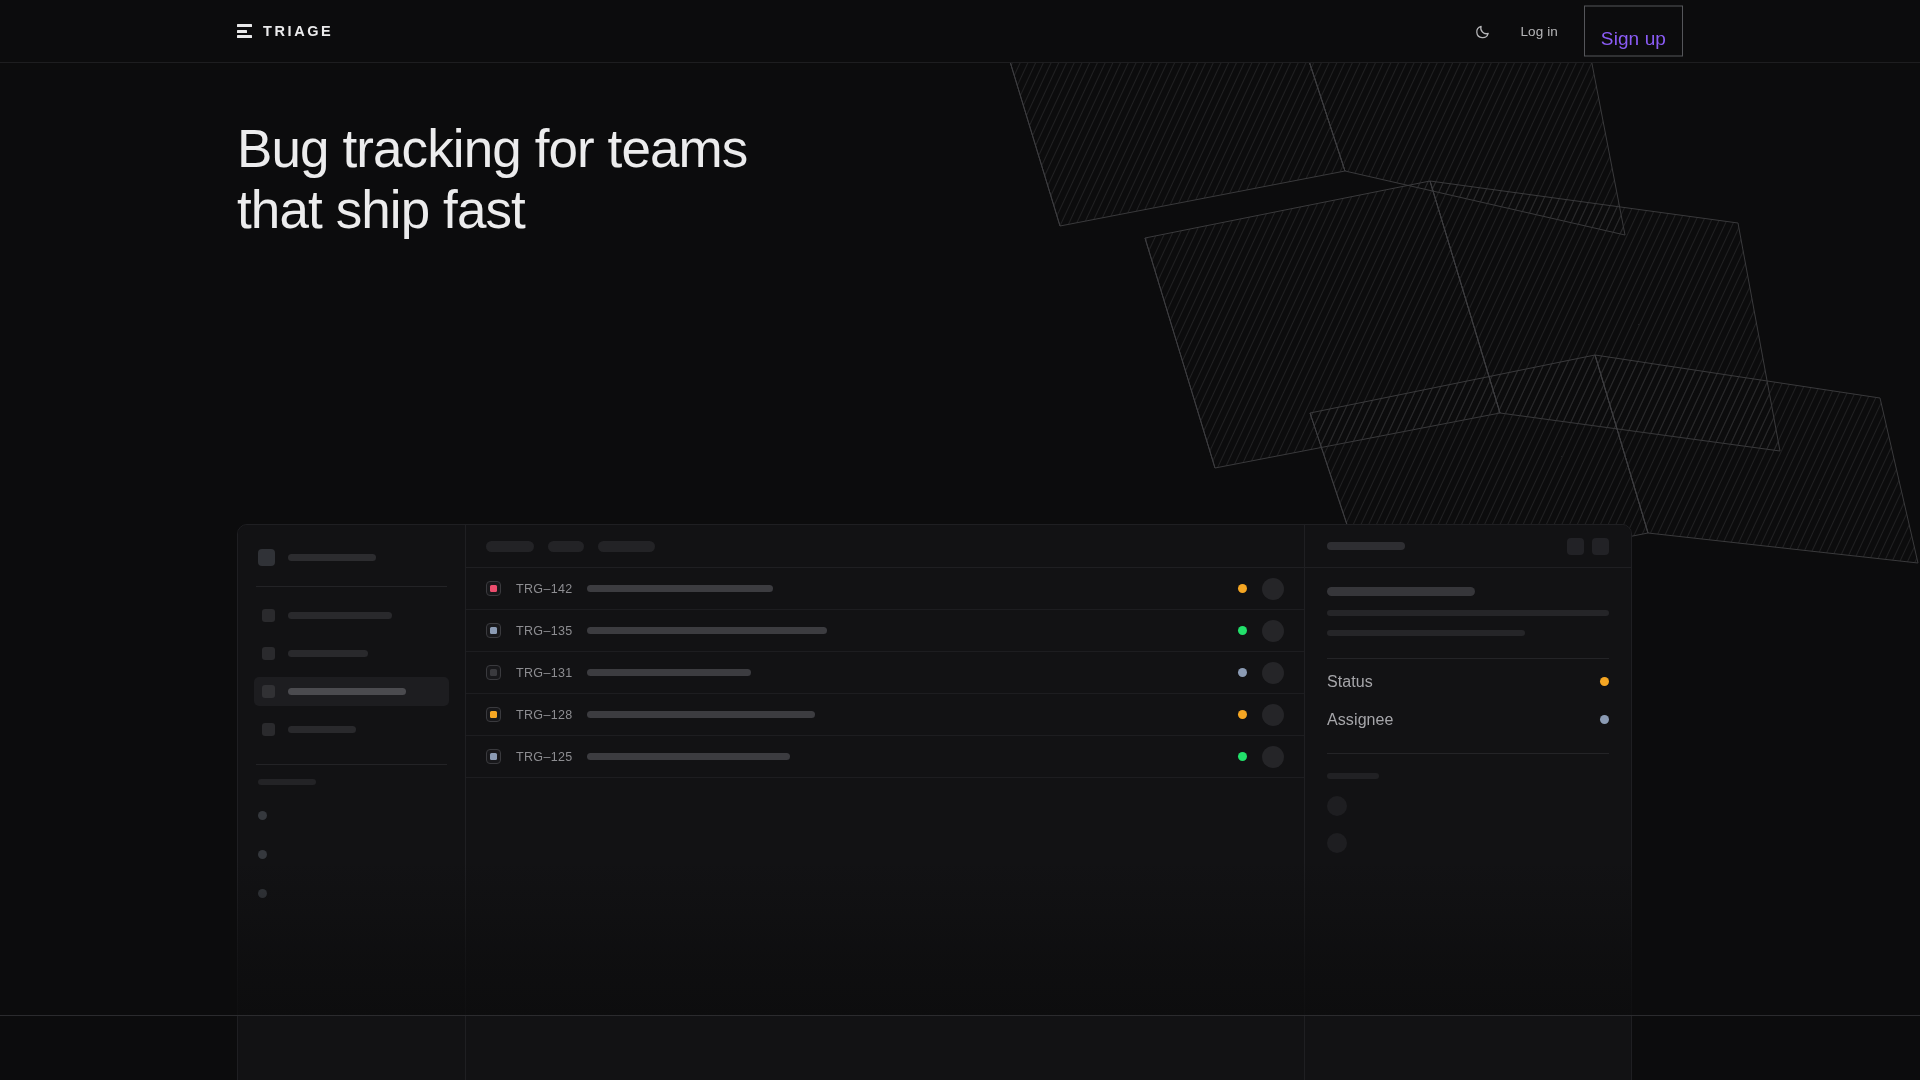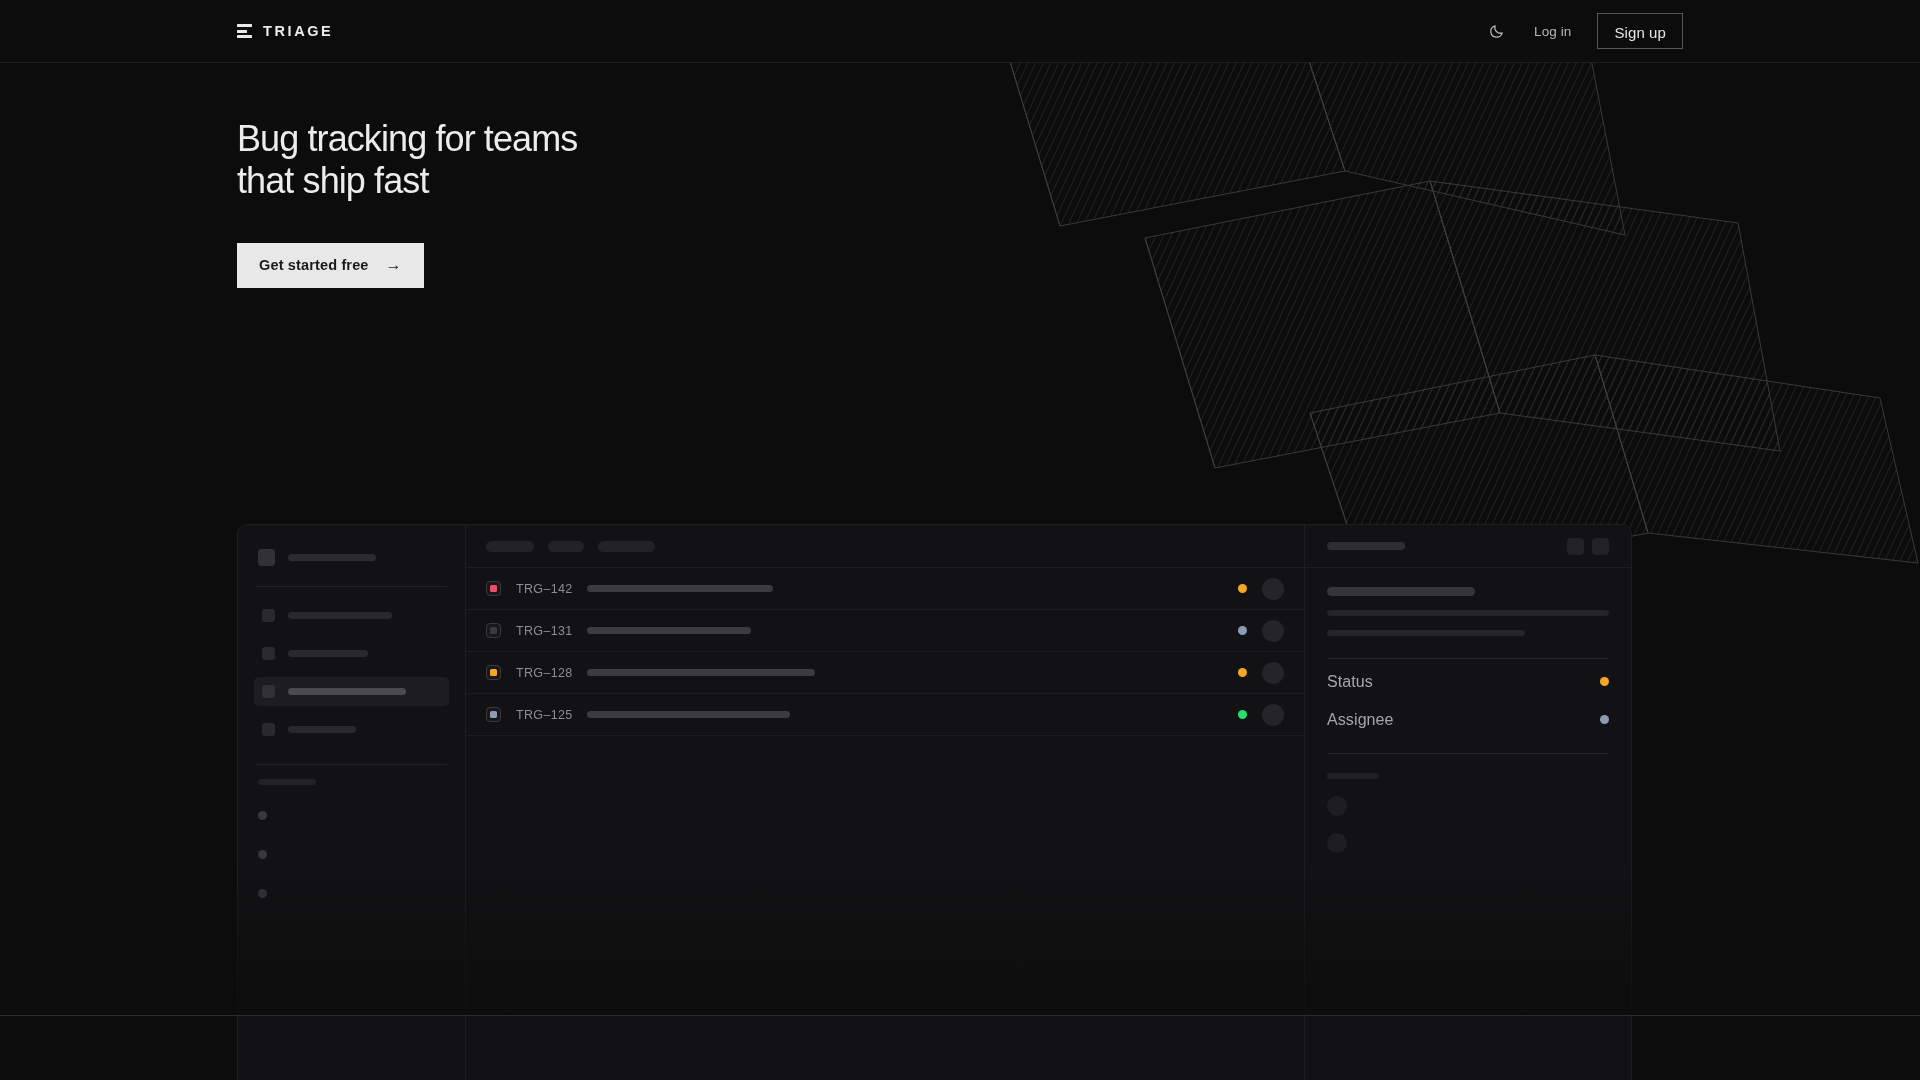--- a/index.html
+++ b/index.html
@@ -36,36 +36,36 @@
   }
   .moon-btn {
     width: 22px; height: 22px; display: flex; align-items: center; justify-content: center;
     cursor: pointer;
   }
   .moon-btn svg { display: block; }
   .login-link {
     font-size: 13.5px; color: #b6b6b8; cursor: pointer; letter-spacing: 0.1px;
   }
   .signup-btn {
-    font-size: 15px; color: #e5e5e5; border: 1px solid #55565a;
-    padding: 11px 16px 8px; background: transparent; cursor: pointer;
+    font-size: 19px; color: #8b5cf6; border: 1px solid #55565a;
+    padding: 22px 16px 8px; background: transparent; cursor: pointer;
     letter-spacing: 0.1px; line-height: 1;
   }
 
   
   .decor {
     position: absolute; left: 0; top: 63px; width: 1920px; height: 510px;
     overflow: hidden; pointer-events: none; z-index: 1;
   }
   .decor svg { position: absolute; left: 0; top: 0; }
 
   
   .hero { position: absolute; left: 237px; top: 118px; z-index: 10; }
   .hero h1 {
-    font-size: 36px; line-height: 1.16; font-weight: normal;
+    font-size: 53px; line-height: 1.16; font-weight: normal;
     color: #ececed; letter-spacing: -0.9px; max-width: 640px;
   }
   .hero p {
     margin-top: 29px; font-size: 16.5px; line-height: 1.68;
     color: #9b9b9e; max-width: 470px; letter-spacing: 0.05px;
   }
   .cta {
     margin-top: 41px; display: inline-flex; align-items: center; gap: 17px;
     background: #e8e8e8; color: #1a1a1a; border: none;
     padding: 0 22px; height: 45px; font-size: 14.5px; font-weight: bold;
@@ -225,24 +225,20 @@
       <div class="login-link">Log in</div>
       <button class="signup-btn">Sign up</button>
     </div>
   </div>
 
   <div class="hero">
     <h1>
       <span>Bug tracking for teams</span><br>
       <span>that ship fast</span>
     </h1>
-    <button class="cta">
-      <span>Get started free</span>
-      <span class="arrow">→</span>
-    </button>
   </div>
 
   <div class="mock">
 
     <div class="m-sidebar">
       <div class="sb-top">
         <div class="sb-avatar"></div>
         <div class="sb-bar" id="sb-ws" style="width: 88px;"></div>
       </div>
       <div class="sb-divider"></div>
@@ -291,20 +287,30 @@
               <span style="background:#ec4d6d"></span>
             </div>
             <div class="row-id">TRG–142</div>
             <div class="row-title" style="width:186px"></div>
             <div class="row-spacer"></div>
             <div class="row-dot" style="background:#f5a623"></div>
             <div class="row-avatar"></div>
           </div>
           <div class="row">
             <div class="row-icon">
+              <span style="background:#8b9bb4"></span>
+            </div>
+            <div class="row-id">TRG–135</div>
+            <div class="row-title" style="width:240px"></div>
+            <div class="row-spacer"></div>
+            <div class="row-dot" style="background:#22e06b"></div>
+            <div class="row-avatar"></div>
+          </div>
+          <div class="row">
+            <div class="row-icon">
               <span style="background:#3a3a3e"></span>
             </div>
             <div class="row-id">TRG–131</div>
             <div class="row-title" style="width:164px"></div>
             <div class="row-spacer"></div>
             <div class="row-dot" style="background:#8b9bb4"></div>
             <div class="row-avatar"></div>
           </div>
           <div class="row">
             <div class="row-icon">

